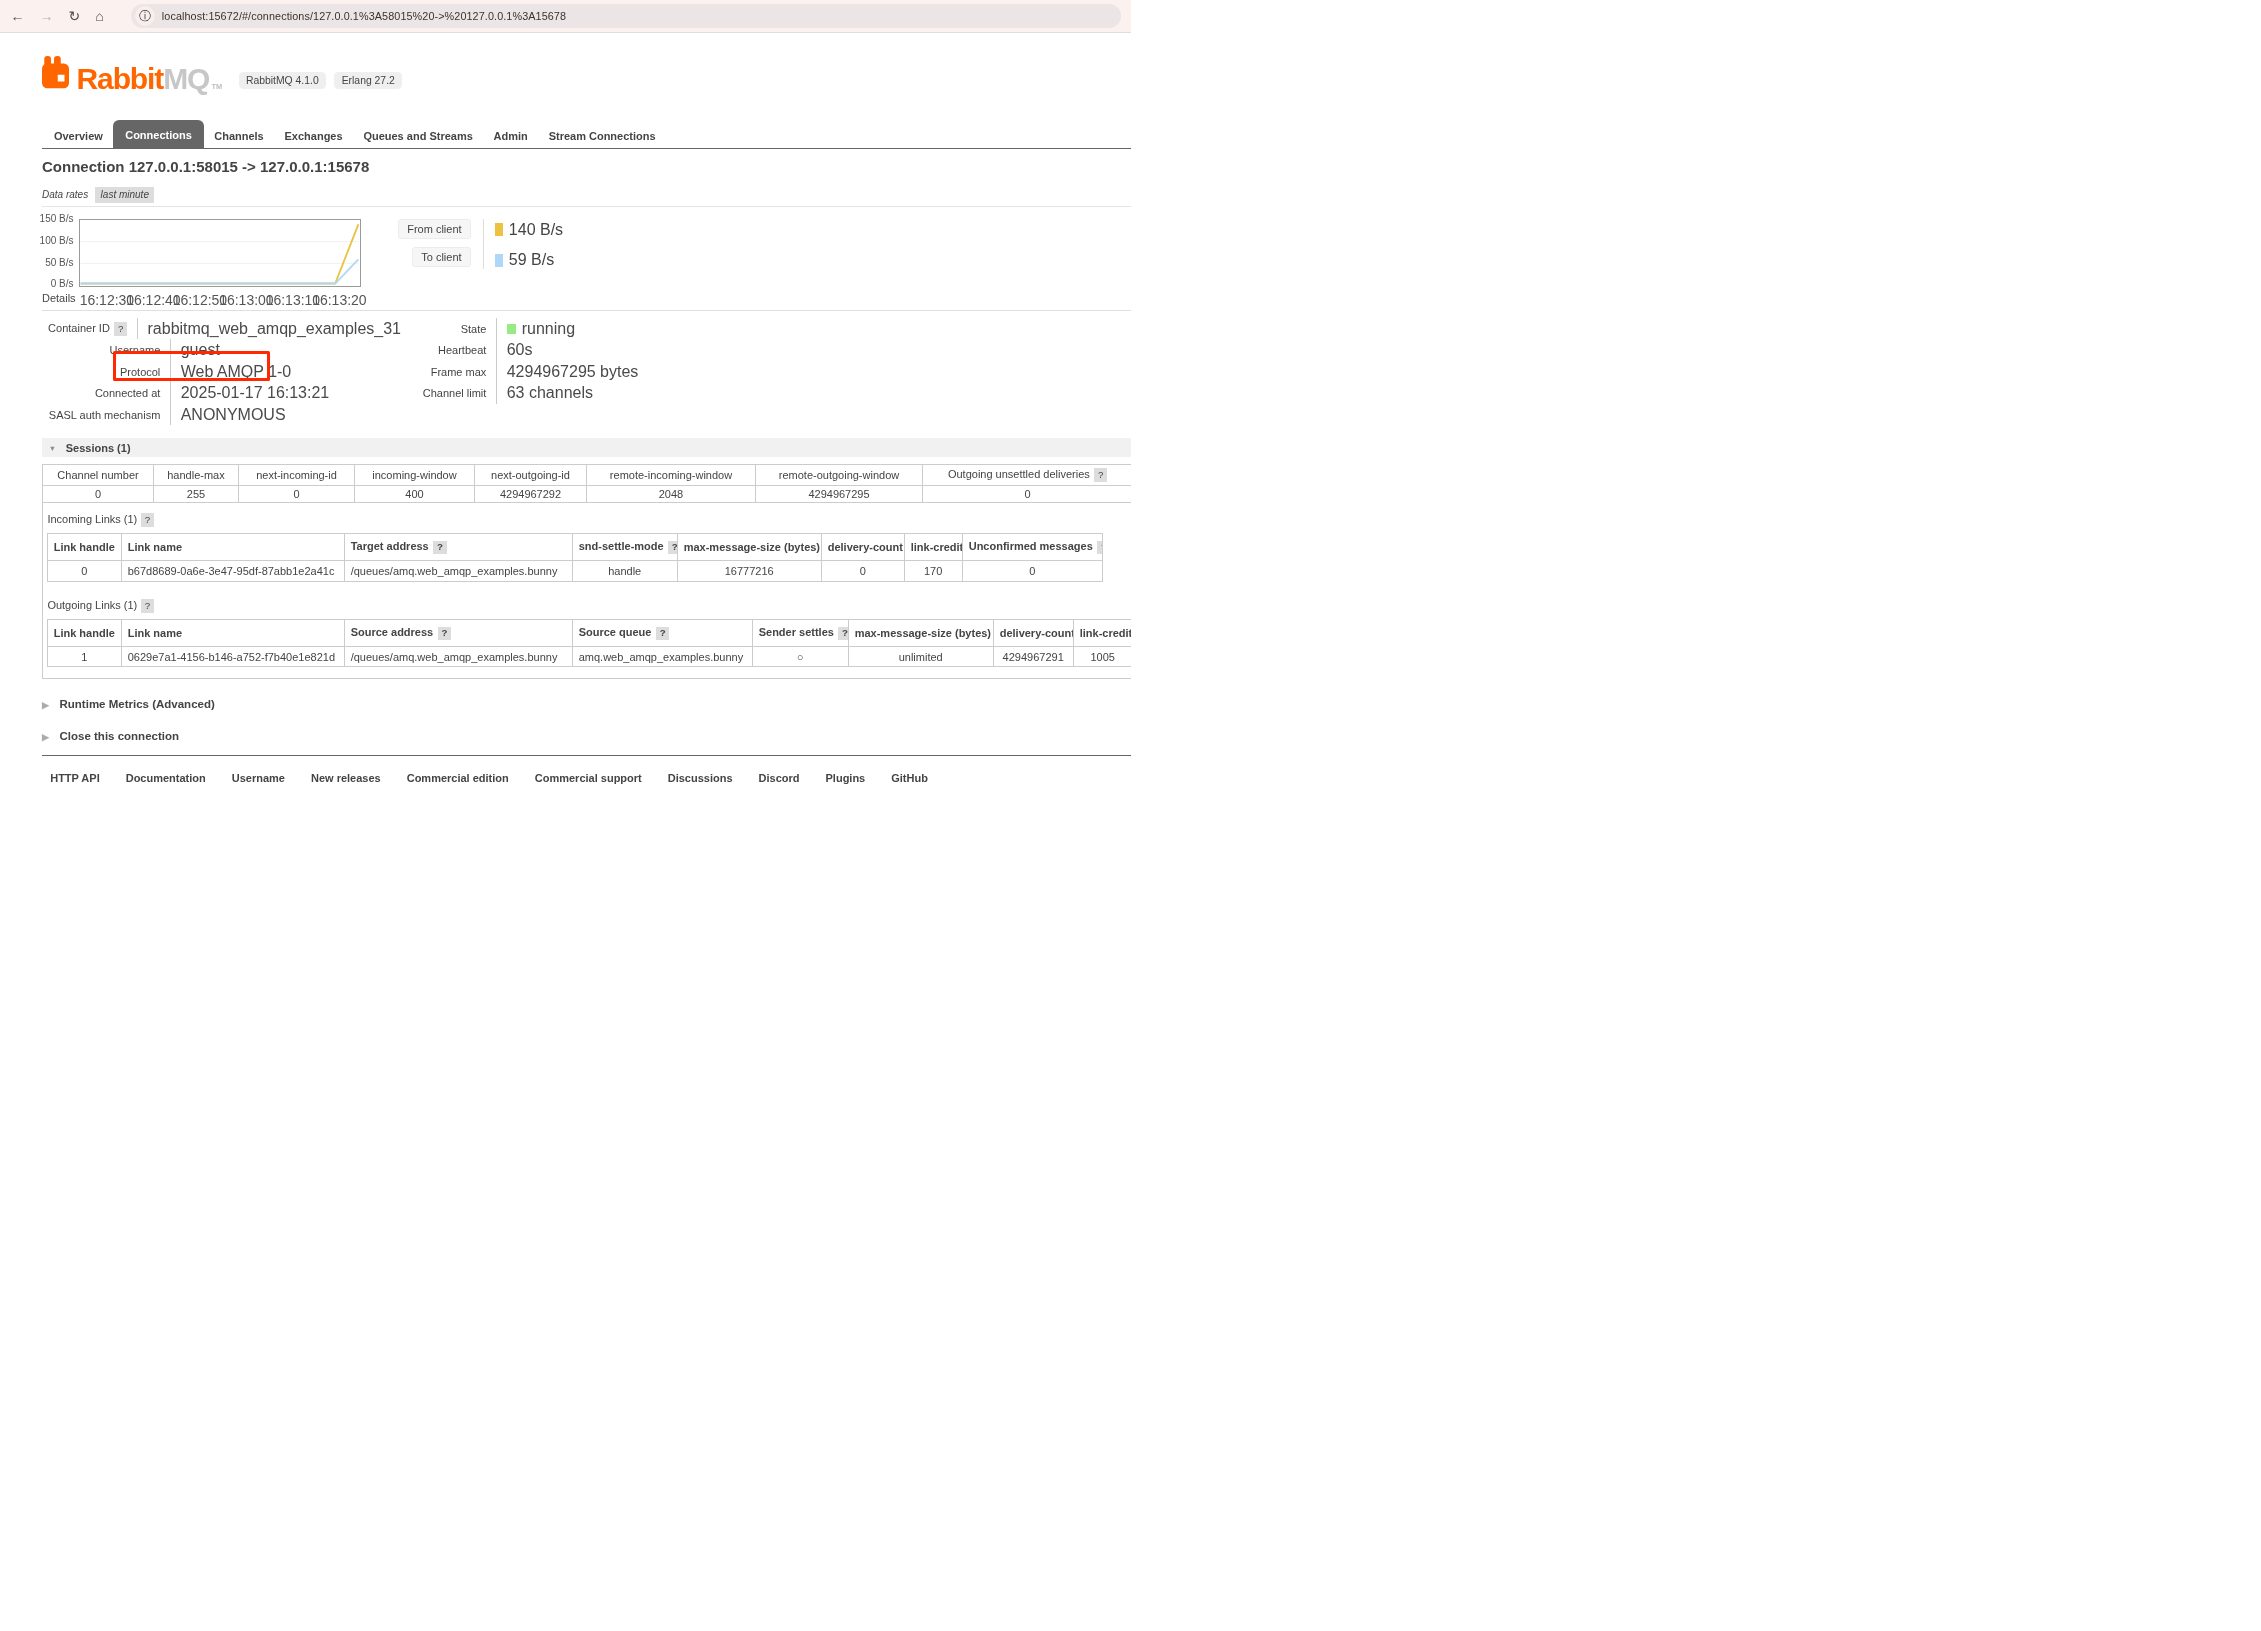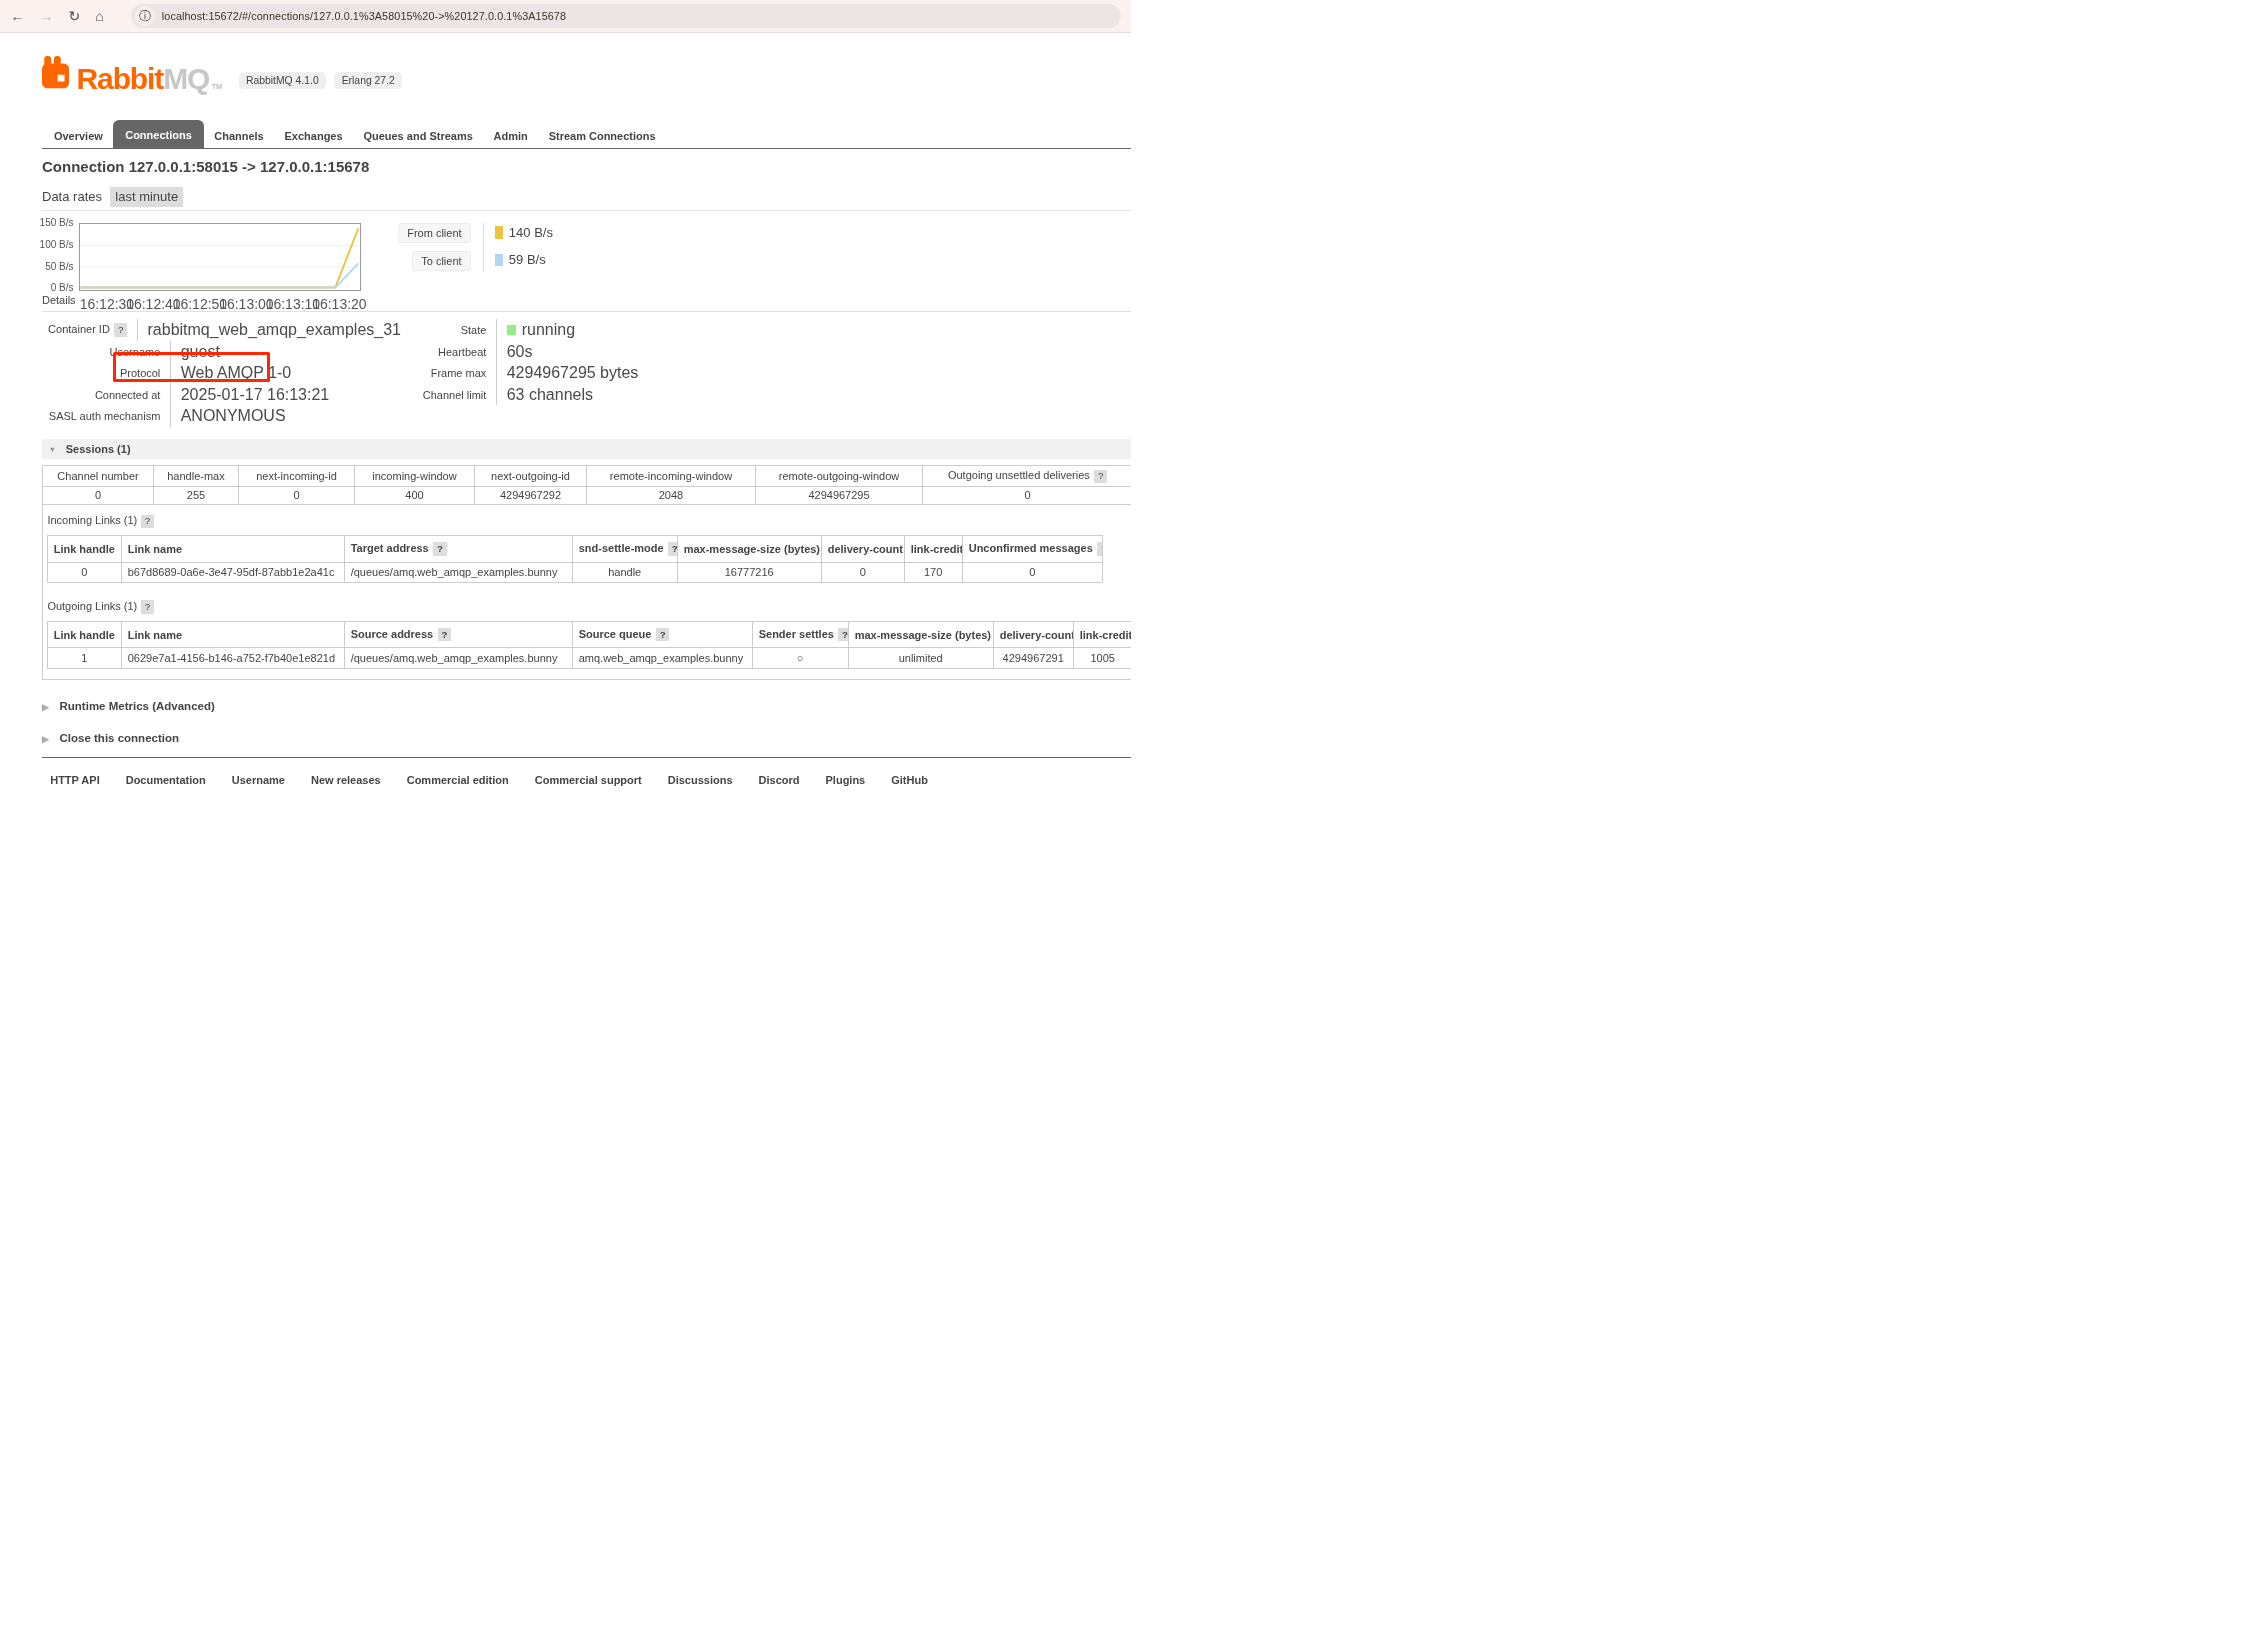--- a/index.html
+++ b/index.html
@@ -47,37 +47,37 @@
 
   .page-title { font-size:15px; font-weight:bold; margin:9.7px 0 0 0; color:#444; }
 
   .section-bar {
     margin-top:9.7px; background:#F1F1F1; padding:3.7px 6.7px;
     font-size:11px; font-weight:bold; color:#444; cursor:pointer; width:1091px;
   }
   .tri-down { color:#8F8F8F; font-size:7.4px; margin-right:6.7px; vertical-align:0.7px; }
   .tri-right { color:#ABABAB; font-size:9px; margin-right:7.4px; }
 
-  .data-rates-row { margin-top:14px; font-size:13px; padding-bottom:5.2px; border-bottom:0.7px solid #E5E5E5; width:1091px; }
+  .data-rates-row { margin-top:14px; font-size:10px; padding-bottom:5.2px; border-bottom:0.7px solid #E5E5E5; width:1091px;font-style:italic; }
   .range-chip { background:#DDD; padding:2.2px 5.2px; margin-left:4.5px; color:#444; cursor:pointer; }
 
   
   .chart-block { margin-top:12px; display:flex; }
   .chart-left { position:relative; width:320px; }
   .yaxis { position:absolute; left:0; top:0; width:36px; height:68px; }
   .yaxis span { position:absolute; right:4.5px; font-size:10px; color:#555; white-space:nowrap; }
   .plot { position:absolute; left:37px; top:0; width:282px; height:68px; border:1.5px solid #9A9A9A; background:#fff; }
   .xlabels { position:absolute; left:37px; top:73px; width:279px; height:12px; }
   .xlabels span { position:absolute; transform:translateX(-50%); font-size:14px; color:#555; white-space:nowrap; }
   .legend { margin-left:36px; display:flex; }
   .legend-buttons { display:flex; flex-direction:column; gap:8.2px; align-items:flex-end; }
   .legend-btn { background:#F6F6F6; border:0.7px solid #ECECEC; border-radius:3px; padding:3px 8.2px; font-size:11px; color:#444; cursor:pointer; }
   .legend-sep { width:0.7px; background:#DCDCDC; margin:0 12px; }
   .legend-vals { display:flex; flex-direction:column; gap:12.6px; padding-top:2.2px; }
-  .legend-val { display:flex; align-items:center; gap:6px; font-size:13px; color:#444; }
+  .legend-val { display:flex; align-items:center; gap:6px; font-size:16px; color:#444; }
   .swatch { width:7.4px; height:12.6px; display:inline-block; }
 
   
   .details-label { margin-top:23px; font-size:11px; padding-bottom:5.2px; border-bottom:0.7px solid #E0E0E0; width:1091px; }
   .details-cols { display:flex; margin-top:7.4px; }
   .d-left { width:359px; position:relative; }
   .d-right { width:460px; position:relative; }
   .d-row { display:flex; align-items:center; height:21.5px; }
   .d-lab { width:128px; text-align:right; padding-right:9.7px; font-size:11px; color:#444; white-space:nowrap; }
   .d-right .d-lab { width:95px; }

